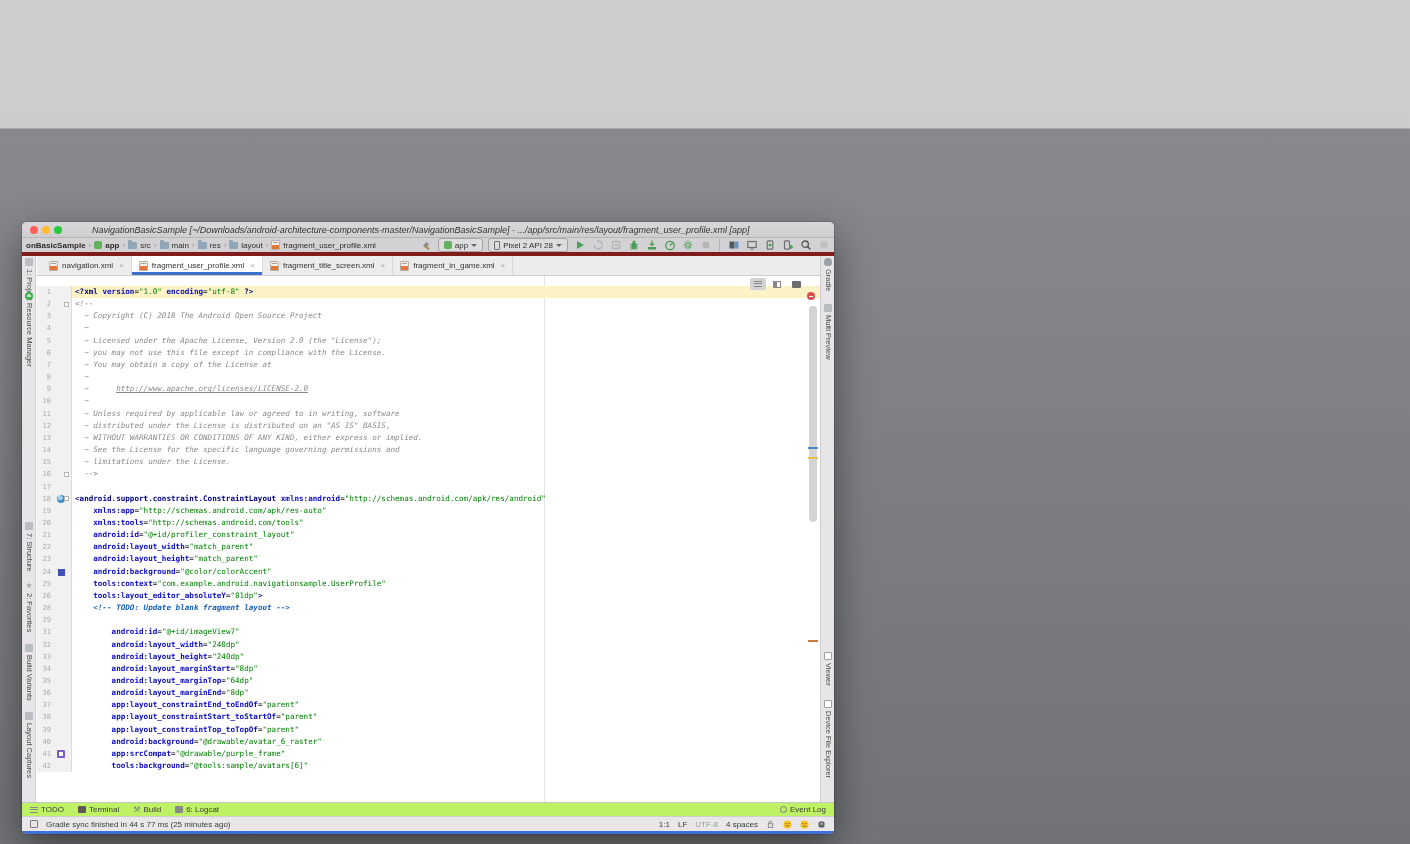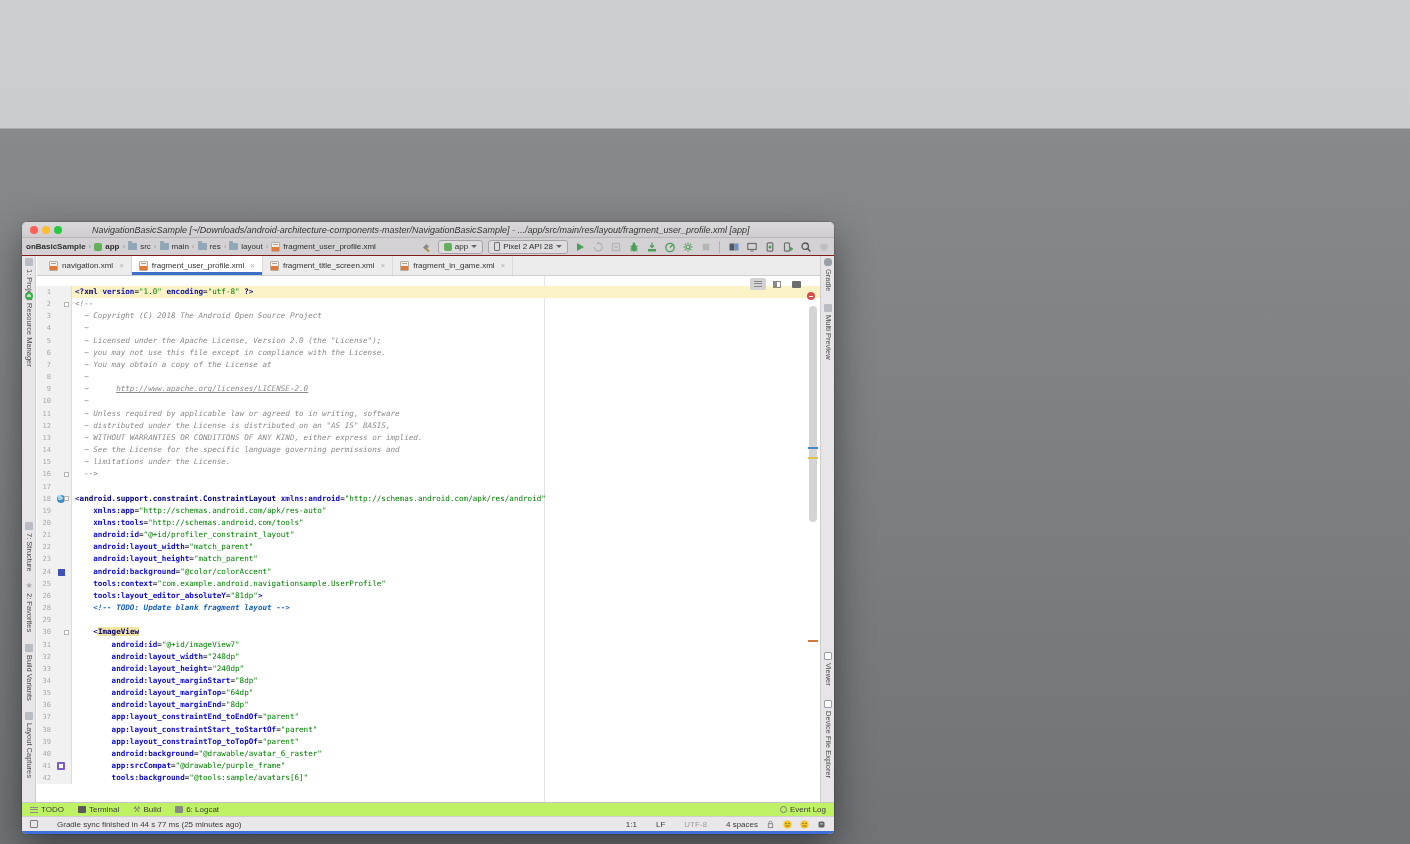--- a/index.html
+++ b/index.html
@@ -13,21 +13,21 @@
     border-radius:5px; overflow:hidden; background:#fff;
     box-shadow:0 14px 38px rgba(0,0,0,.45), 0 0 0 0.5px rgba(0,0,0,.25); font-size:8px; color:#333; }
 
   #titlebar { position:absolute; left:0; top:0; width:100%; height:16px;
     background:linear-gradient(#dad8da,#cfcdcf); border-bottom:1px solid #b8b6b8; }
   .tl { position:absolute; top:4px; width:8px; height:8px; border-radius:50%; }
   #title-text { position:absolute; left:70px; right:8px; top:0; height:16px; line-height:16px;
     font-size:9px; color:#343434; white-space:nowrap; overflow:hidden; text-overflow:ellipsis;font-style:italic; }
 
   #toolbar { position:absolute; left:0; top:16px; width:100%; height:18px;
-    background:linear-gradient(#d8d6d8,#cecccе); background-color:#d3d1d3; border-bottom:1px solid #7f1d1d;
+    background:linear-gradient(#d8d6d8,#cecccе); background-color:#d3d1d3; border-bottom:4px solid #7f1d1d;
     display:flex; align-items:center; padding:0 4px;text-align:center; }
   #crumbs { display:flex; align-items:center; gap:2px; white-space:nowrap; }
   .crumb { display:flex; align-items:center; gap:3px; font-size:8px; color:#2e2e2e; cursor:default; }
   .chev { color:#9b9b9b; font-size:8px; margin:0 1px; }
   .ic-folder { width:9px; height:7px; background:#90a7b8; border-radius:1px; position:relative; }
   .ic-folder:before { content:""; position:absolute; left:0; top:-2px; width:4px; height:2px; background:#90a7b8; border-radius:1px 1px 0 0; }
   .ic-module { width:8px; height:8px; background:#63b05d; border-radius:2px; }
   .ic-xml { width:9px; height:10px; background:#f2efe9; border:1px solid #b7b0a6; border-radius:1px; position:relative; }
   .ic-xml:after { content:""; position:absolute; left:0; right:0; bottom:0; height:4px; background:#e0793a; }
   .ic-xml:before { content:""; position:absolute; left:1px; top:1px; width:5px; height:1px; background:#a9a29a; }
@@ -105,21 +105,21 @@
   .bb-item { display:flex; align-items:center; gap:3px; cursor:default; }
   .bb-ic { color:#7a7a7a; font-size:8px; }
   .ic-term { width:8px; height:7px; background:#5a5a5a; border-radius:1px; }
   .ic-list { width:8px; height:6px; background:linear-gradient(#8a8a8a 0 1px,transparent 1px 2.5px,#8a8a8a 2.5px 3.5px,transparent 3.5px 5px,#8a8a8a 5px 6px); }
   .ic-balloon { width:7px; height:7px; border:1px solid #7a7a7a; border-radius:50%; }
   #eventlog { margin-left:auto; display:flex; align-items:center; gap:3px; }
 
   #statusbar { position:absolute; left:0; bottom:3px; width:100%; height:15px; background:#e9e7e9;
     border-top:1px solid #cfcdcf; display:flex; align-items:center; padding:0 8px; gap:8px; font-size:8px; color:#3a3a3a; }
   #sb-toggle { width:8px; height:8px; border:1px solid #7c7c7c; border-radius:1px; }
-  .sb-seg { white-space:nowrap;margin-left:11px; }
+  .sb-seg { white-space:nowrap; }
   .sb-dim { color:#9b9b9b; }
   #sb-right { margin-left:auto; display:flex; align-items:center; gap:8px; }
   .smiley { width:9px; height:9px; }
   #blue-edge { position:absolute; left:0; bottom:0; width:100%; height:3px; background:#3f6fd8; }
 </style>
 </head>
 <body>
 
 <div id="desktop">
   <div id="win">
@@ -482,27 +482,20 @@
           </div>
           <div class="crow">
             <span class="lnum">28</span>
             <span class="gslot"></span>
             <span class="ctext"><span class="tk-p">    </span><span class="tk-d">&lt;!-- TODO: Update blank fragment layout --&gt;</span></span>
           </div>
           <div class="crow">
             <span class="lnum">29</span>
             <span class="gslot"></span>
             <span class="ctext"></span>
-          </div>
-          <div class="crow">
-            <span class="lnum">30</span>
-            <span class="gslot">
-              <span class="fold"></span>
-            </span>
-            <span class="ctext"><span class="tk-p">    </span><span class="tk-t">&lt;</span><span class="tk-h">ImageView</span></span>
           </div>
           <div class="crow">
             <span class="lnum">31</span>
             <span class="gslot"></span>
             <span class="ctext"><span class="tk-p">        </span><span class="tk-a">android:id</span><span class="tk-p">=</span><span class="tk-v">"@+id/imageView7"</span></span>
           </div>
           <div class="crow">
             <span class="lnum">32</span>
             <span class="gslot"></span>
             <span class="ctext"><span class="tk-p">        </span><span class="tk-a">android:layout_width</span><span class="tk-p">=</span><span class="tk-v">"240dp"</span></span>

